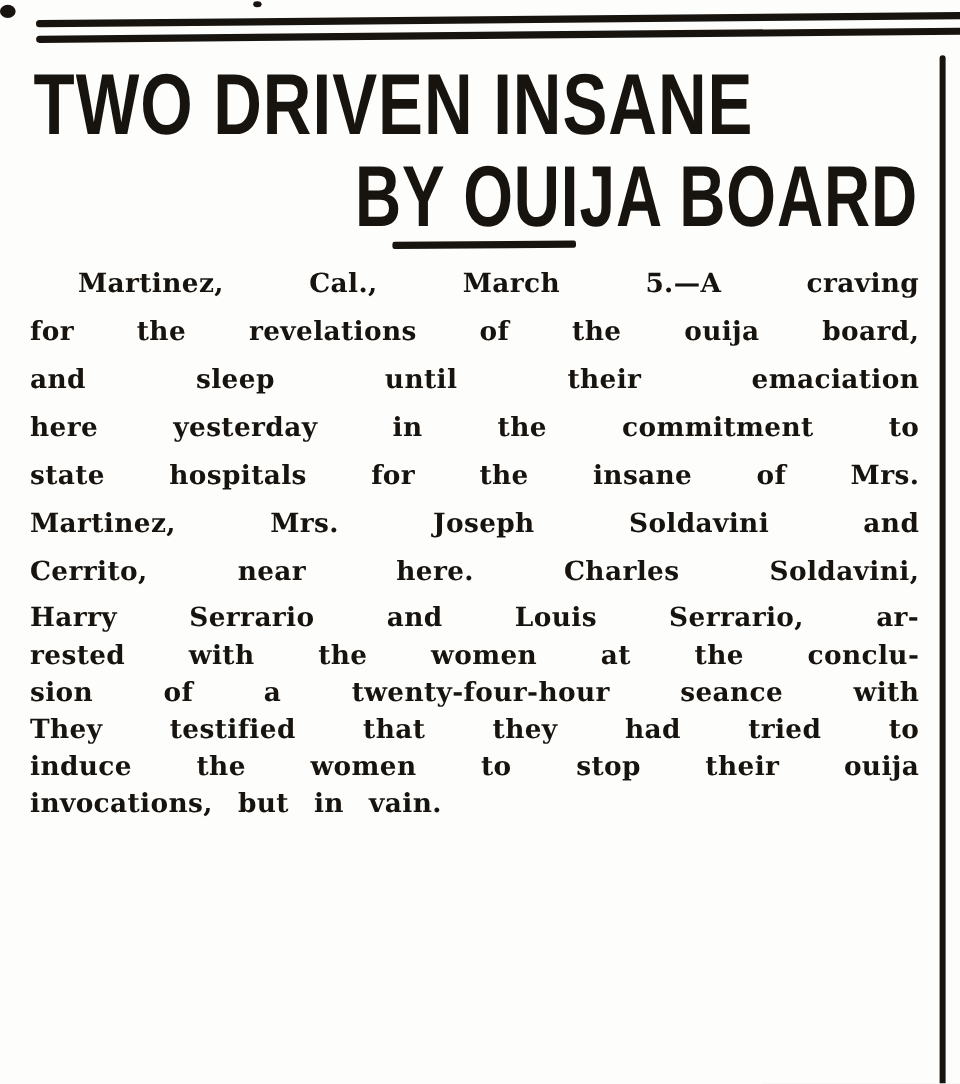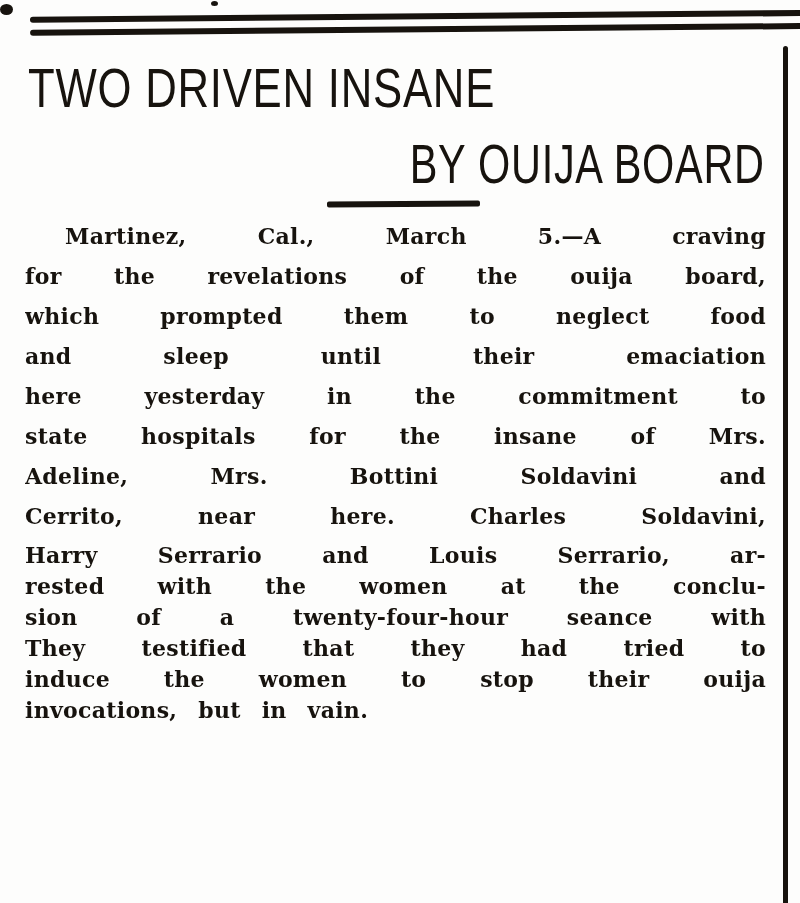--- a/index.html
+++ b/index.html
@@ -26,22 +26,22 @@
   
   .column-rule{
     position:absolute;left:783px;top:46px;bottom:0;width:5px;
     background:var(--ink);border-radius:3px 3px 0 0;
   }
   
   .headline{
     position:absolute;left:28px;top:50px;width:737px;
     color:var(--ink);
     font-family:"Liberation Sans",sans-serif;
-    font-weight:400;
-    font-size:56px;
+    font-weight:700;
+    font-size:72px;
     line-height:76px;
     white-space:nowrap;
   }
   .headline .hl1{
     display:inline-block;
     transform:scaleX(0.78);
     transform-origin:left top;
     letter-spacing:1px;
   }
   .headline .hl2-wrap{text-align:right;}
@@ -107,25 +107,24 @@
       <span class="hl2">BY OUIJA BOARD</span>
     </div>
   </div>
 
   <div class="headline-divider"></div>
 
   <div class="article">
     <div class="block1">
         <div class="article-line">Martinez, Cal., March 5.—A craving</div>
         <div class="article-line">for the revelations of the ouija board,</div>
-        <div class="article-line">which prompted them to neglect food</div>
         <div class="article-line">and sleep until their emaciation</div>
         <div class="article-line">here yesterday in the commitment to</div>
         <div class="article-line">state hospitals for the insane of Mrs.</div>
-        <div class="article-line">Adeline, Mrs. Bottini Soldavini and</div>
+        <div class="article-line">Martinez, Mrs. Joseph Soldavini and</div>
         <div class="article-line">Cerrito, near here. Charles Soldavini,</div>
       </div>
     <div class="block2">
         <div class="article-line">Harry Serrario and Louis Serrario, ar-</div>
         <div class="article-line">rested with the women at the conclu-</div>
         <div class="article-line">sion of a twenty-four-hour seance with</div>
         <div class="article-line">They testified that they had tried to</div>
         <div class="article-line">induce the women to stop their ouija</div>
         <div class="article-line">invocations, but in vain.</div>
       </div>

